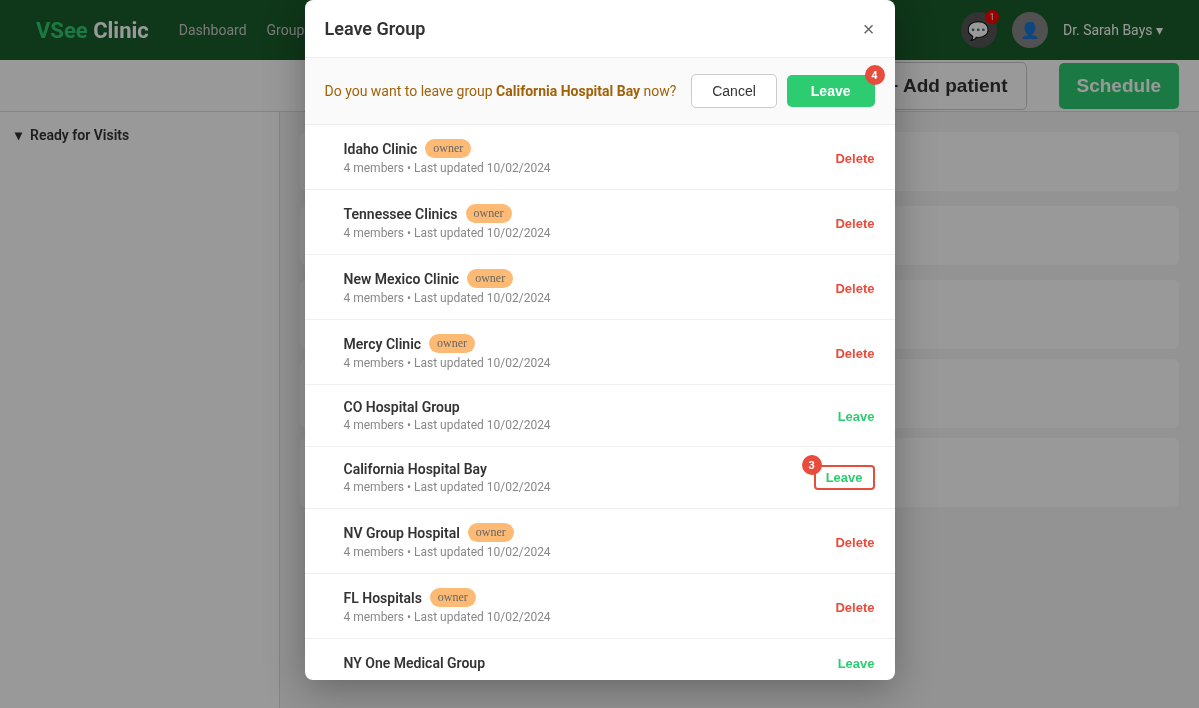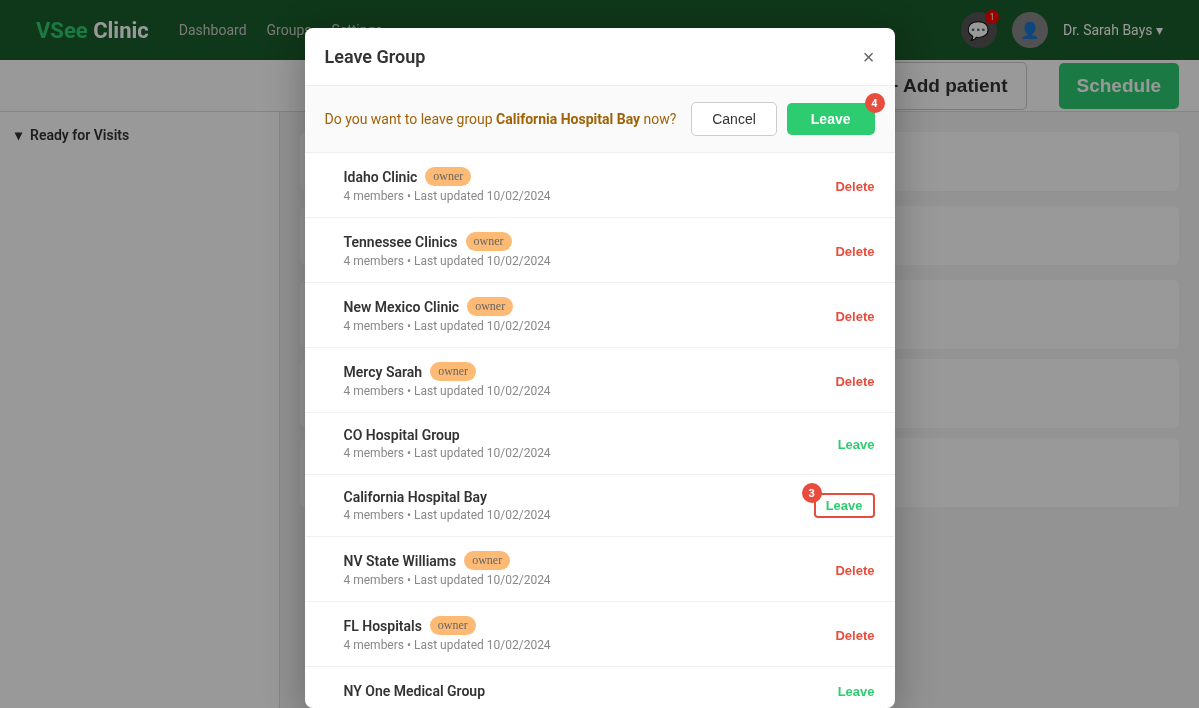--- a/index.html
+++ b/index.html
@@ -179,21 +179,21 @@
       font-size: 12px;
     }
 
     
     .overlay {
       position: absolute;
       top: 0; left: 0;
       width: 100%; height: 100%;
       background: rgba(0,0,0,0.4);
       display: flex;
-      align-items: flex-end;
+      align-items: flex-start;
       justify-content: center;
       z-index: 100;
     }
 
     
     .modal {
       background: white;
       border-radius: 8px;
       width: 590px;
       max-height: 680px;
@@ -467,21 +467,21 @@
               <span class="group-name">New Mexico Clinic</span>
               <span class="role-badge">owner</span>
             </div>
             <div class="group-meta">4 members • Last updated 10/02/2024</div>
           </div>
           <div style="position: relative;"><button class="group-action-delete">Delete</button></div>
         </div>
         <div class="group-item">
           <div class="group-info">
             <div class="group-name-row">
-              <span class="group-name">Mercy Sarah</span>
+              <span class="group-name">Mercy Clinic</span>
               <span class="role-badge">owner</span>
             </div>
             <div class="group-meta">4 members • Last updated 10/02/2024</div>
           </div>
           <div style="position: relative;"><button class="group-action-delete">Delete</button></div>
         </div>
         <div class="group-item">
           <div class="group-info">
             <div class="group-name-row">
               <span class="group-name">CO Hospital Group</span>
@@ -495,21 +495,21 @@
             <div class="group-name-row">
               <span class="group-name">California Hospital Bay</span>
             </div>
             <div class="group-meta">4 members • Last updated 10/02/2024</div>
           </div>
           <div style="position: relative;"><span class="badge-num" style="top: -10px; left: -12px;">3</span><button class="highlighted-leave">Leave</button></div>
         </div>
         <div class="group-item">
           <div class="group-info">
             <div class="group-name-row">
-              <span class="group-name">NV State Williams</span>
+              <span class="group-name">NV Group Hospital</span>
               <span class="role-badge">owner</span>
             </div>
             <div class="group-meta">4 members • Last updated 10/02/2024</div>
           </div>
           <div style="position: relative;"><button class="group-action-delete">Delete</button></div>
         </div>
         <div class="group-item">
           <div class="group-info">
             <div class="group-name-row">
               <span class="group-name">FL Hospitals</span>

